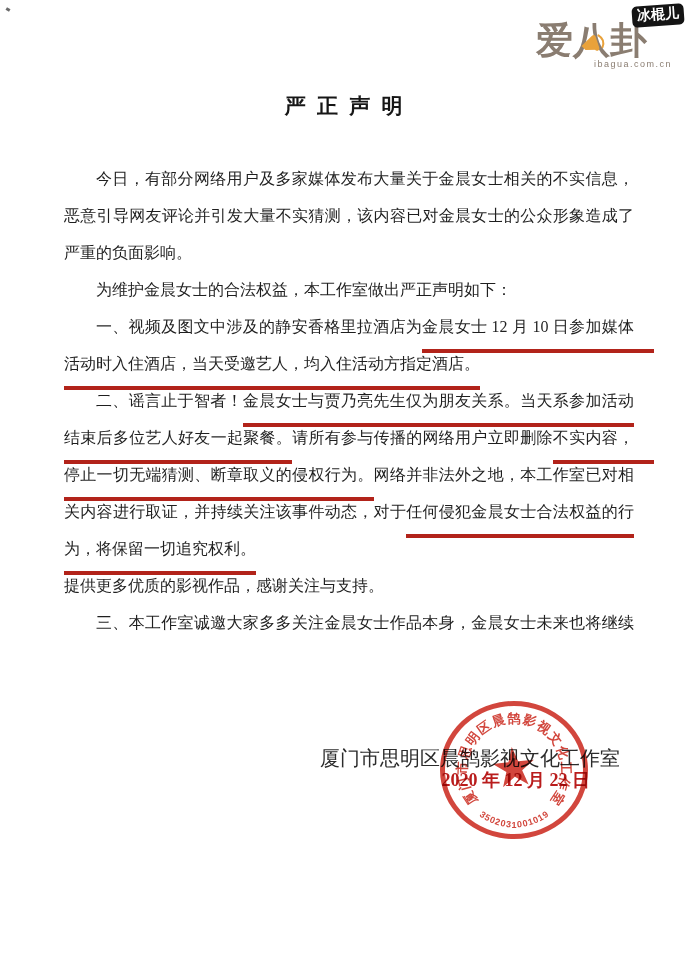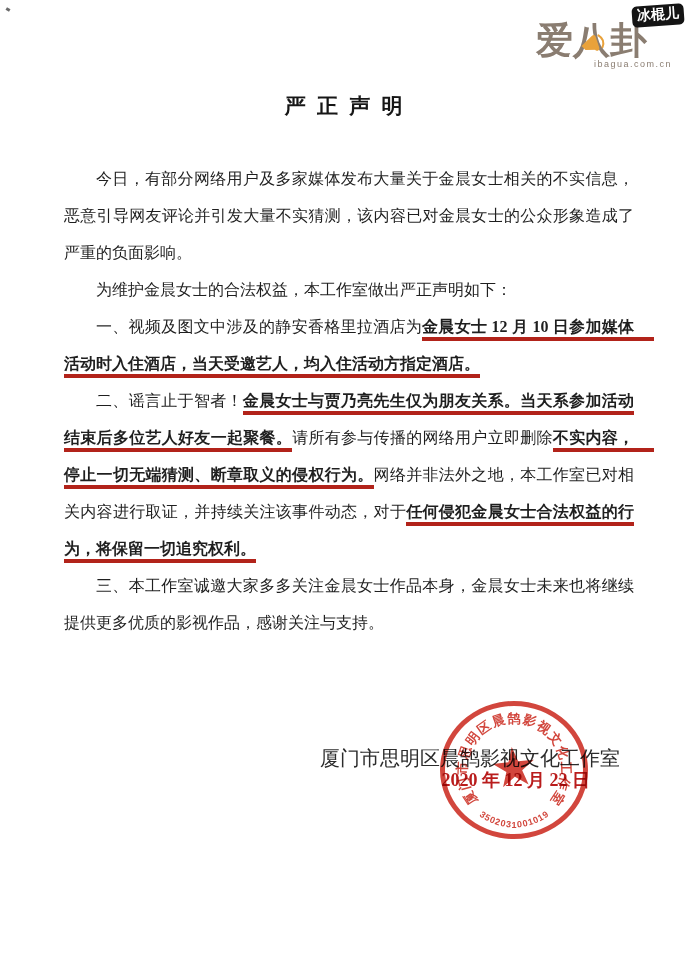--- a/index.html
+++ b/index.html
@@ -36,21 +36,21 @@
     font-size:21px;font-weight:700;letter-spacing:3px;color:#161616;
   }
 
   
   .content{position:absolute;left:64px;top:160px;width:570px;font-size:16px;line-height:37px;}
   .line{height:37px;}
   .line.indent{text-indent:2em;}
   .line.just{text-align:justify;text-align-last:justify;}
   .u{
     border-bottom:4px solid var(--ink-red);
-    padding-bottom:2px;position:relative;font-weight:bold;
+    padding-bottom:14px;position:relative;
   }
   .u.ext::after{
     content:"";position:absolute;left:100%;bottom:-4px;width:20px;height:4px;
     background:var(--ink-red);
   }
 
   
   .signature{position:absolute;right:70px;top:745px;font-size:20px;color:#2b2b2b;}
   .dateline{position:absolute;right:100px;top:768px;font-size:18px;font-weight:700;color:#b91c1c;}
 
@@ -107,22 +107,22 @@
       <div class="line just"><span class="">恶意引导网友评论并引发大量不实猜测，该内容已对金晨女士的公众形象造成了</span></div>
       <div class="line"><span class="">严重的负面影响。</span></div>
       <div class="line indent"><span class="">为维护金晨女士的合法权益，本工作室做出严正声明如下：</span></div>
       <div class="line indent just"><span class="">一、视频及图文中涉及的静安香格里拉酒店为</span><span class="u ext">金晨女士 12 月 10 日参加媒体</span></div>
       <div class="line"><span class="u">活动时入住酒店，当天受邀艺人，均入住活动方指定酒店。</span></div>
       <div class="line indent just"><span class="">二、谣言止于智者！</span><span class="u">金晨女士与贾乃亮先生仅为朋友关系。当天系参加活动</span></div>
       <div class="line just"><span class="u">结束后多位艺人好友一起聚餐。</span><span class="">请所有参与传播的网络用户立即删除</span><span class="u ext">不实内容，</span></div>
       <div class="line just"><span class="u">停止一切无端猜测、断章取义的侵权行为。</span><span class="">网络并非法外之地，本工作室已对相</span></div>
       <div class="line just"><span class="">关内容进行取证，并持续关注该事件动态，对于</span><span class="u">任何侵犯金晨女士合法权益的行</span></div>
       <div class="line"><span class="u">为，将保留一切追究权利。</span></div>
+      <div class="line"><span class="">提供更多优质的影视作品，感谢关注与支持。</span></div>
       <div class="line indent just"><span class="">三、本工作室诚邀大家多多关注金晨女士作品本身，金晨女士未来也将继续</span></div>
-      <div class="line"><span class="">提供更多优质的影视作品，感谢关注与支持。</span></div>
     </div>
 
   <div class="signature">厦门市思明区晨鹄影视文化工作室</div>
   <div class="dateline">2020 年 12 月 22 日</div>
 
   <div class="stamp">
     <div class="stamp-ring"></div>
     <div class="stamp-star">★</div>
     <div class="stamp-arc">
         <span style="transform: translate(-50%, -50%) rotate(-123deg) translateY(-52px);">厦</span>

